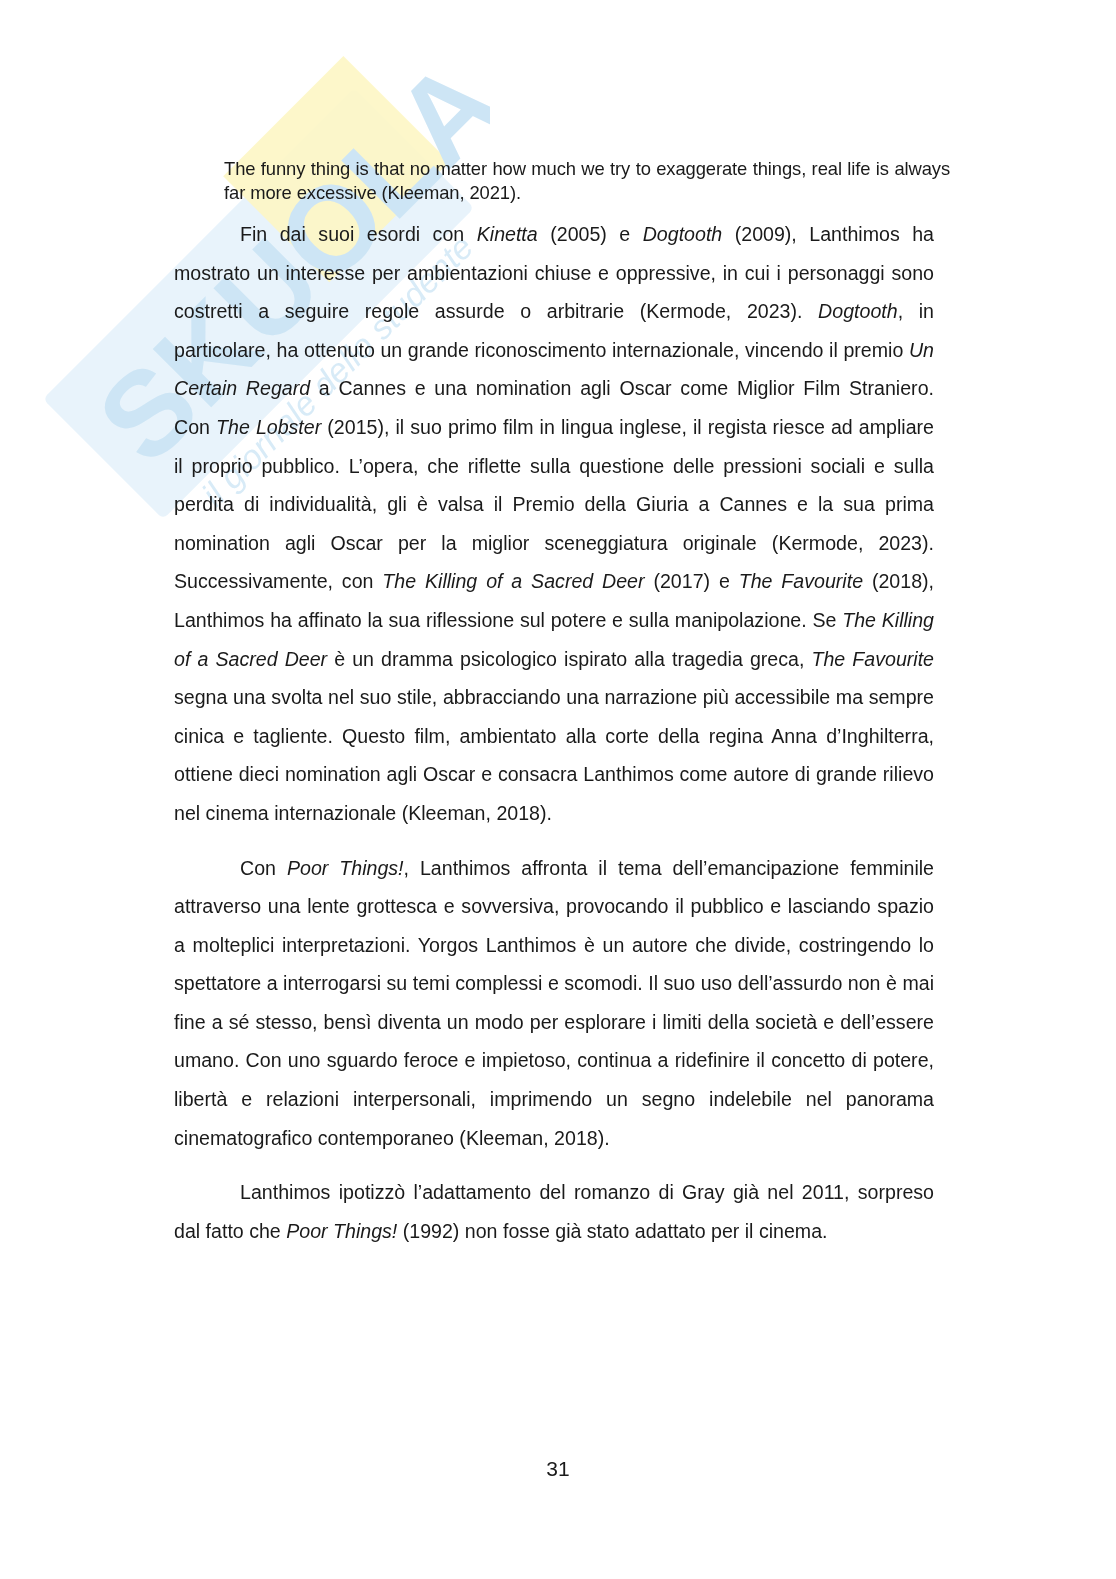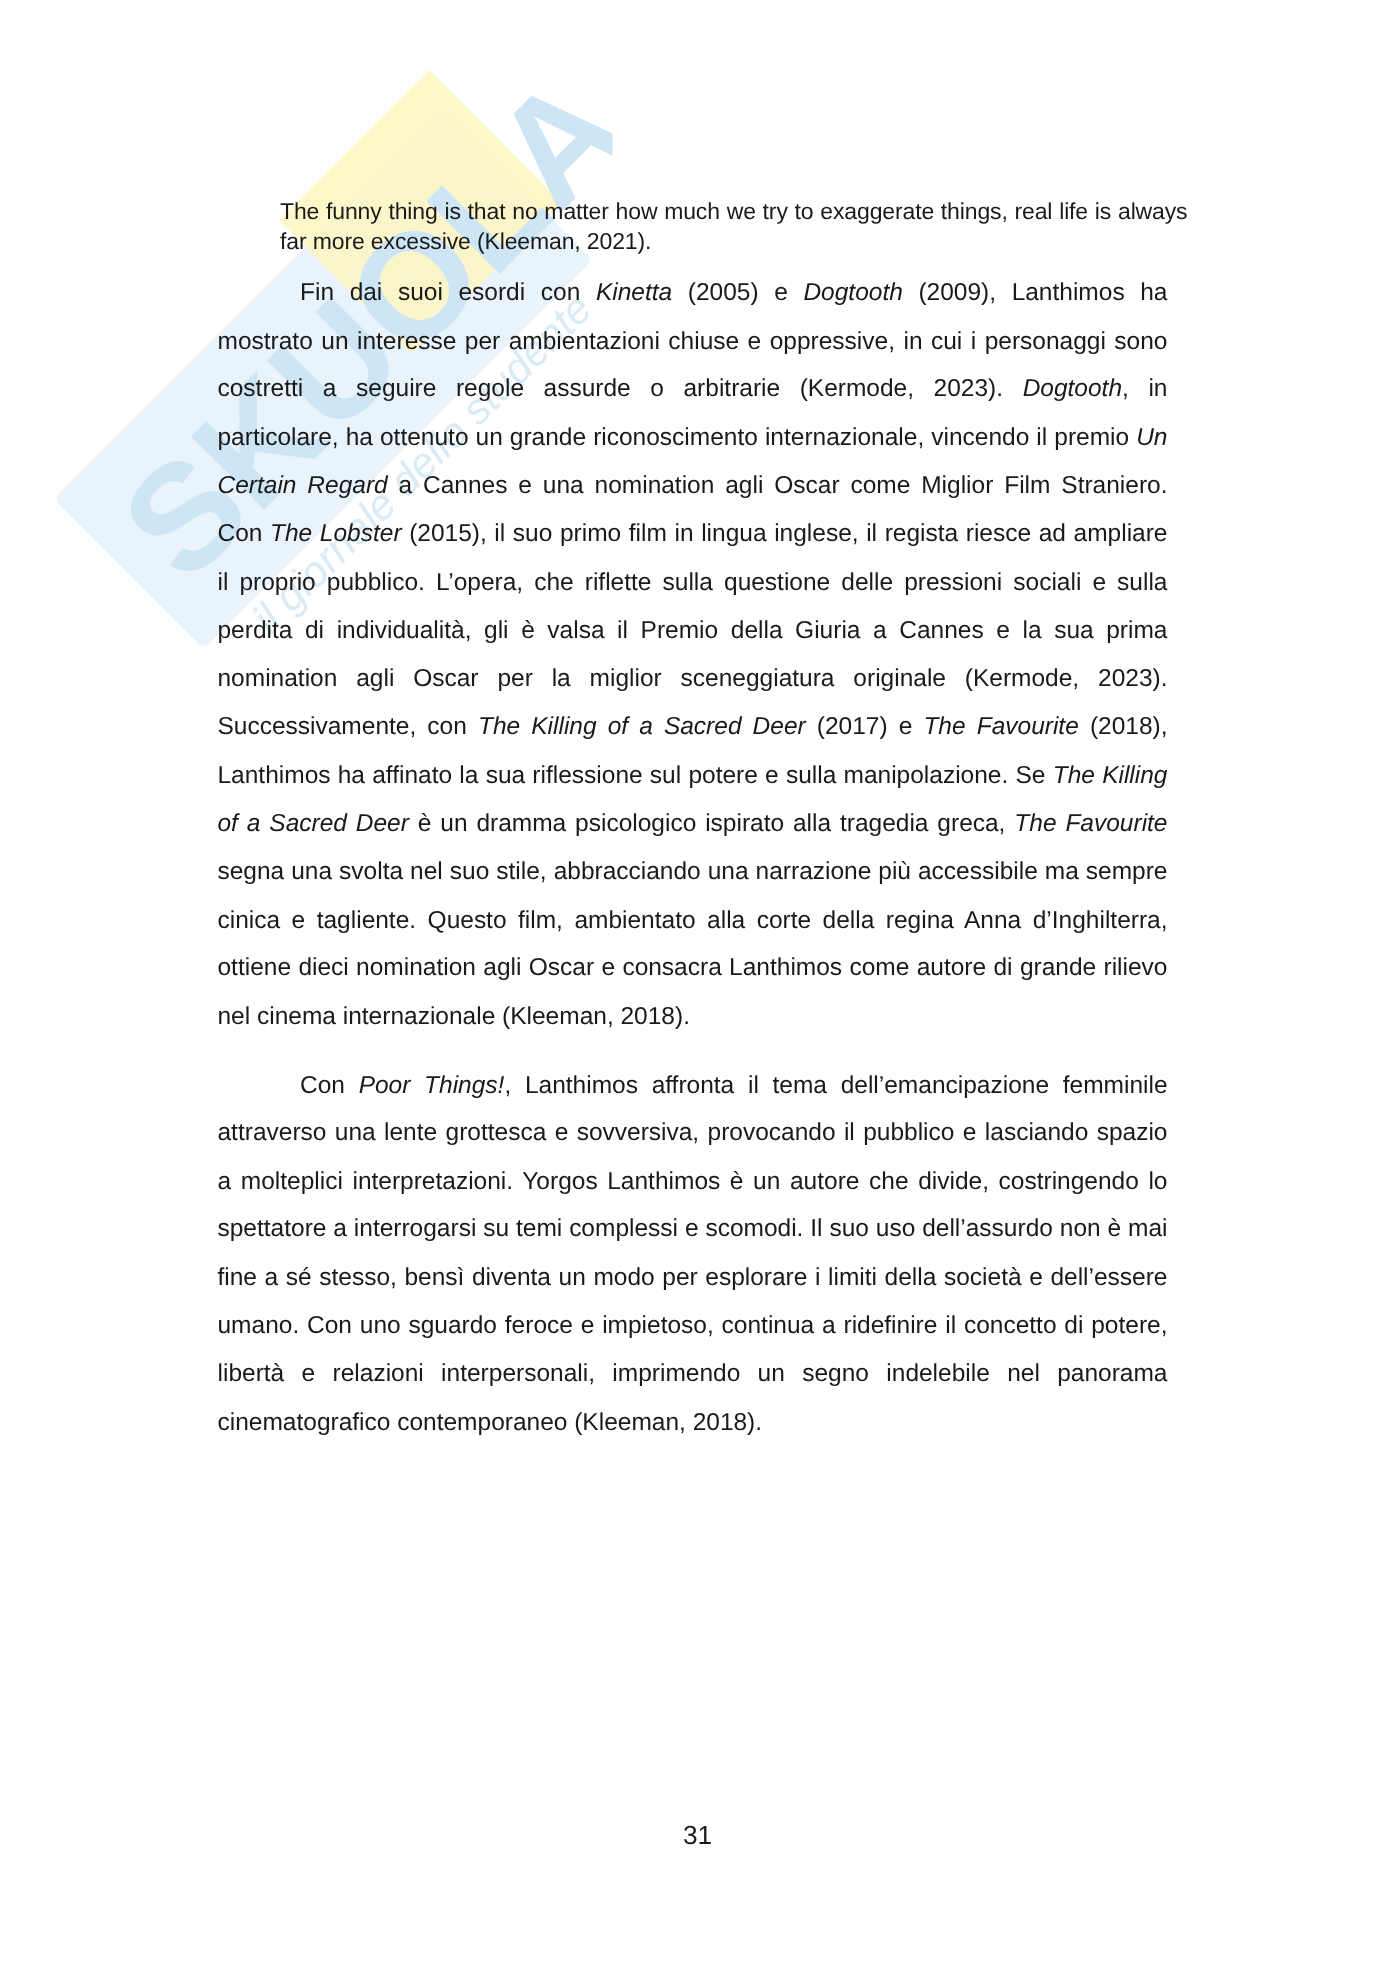--- a/index.html
+++ b/index.html
@@ -75,15 +75,16 @@
   </g>
 </svg>
 
 <main class="page-content">
   <blockquote class="blockquote">
     <span>The funny thing is that no matter how much we try to exaggerate things, real life is always far more excessive (Kleeman, 2021).</span>
   </blockquote>
 
   <p class="para"><span>Fin dai suoi esordi con </span><em>Kinetta</em><span> (2005) e </span><em>Dogtooth</em><span> (2009), Lanthimos ha mostrato un interesse per ambientazioni chiuse e oppressive, in cui i personaggi sono costretti a seguire regole assurde o arbitrarie (Kermode, 2023). </span><em>Dogtooth</em><span>, in particolare, ha ottenuto un grande riconoscimento internazionale, vincendo il premio </span><em>Un Certain Regard</em><span> a Cannes e una nomination agli Oscar come Miglior Film Straniero. Con </span><em>The Lobster</em><span> (2015), il suo primo film in lingua inglese, il regista riesce ad ampliare il proprio pubblico. L’opera, che riflette sulla questione delle pressioni sociali e sulla perdita di individualità, gli è valsa il Premio della Giuria a Cannes e la sua prima nomination agli Oscar per la miglior sceneggiatura originale (Kermode, 2023). Successivamente, con </span><em>The Killing of a Sacred Deer</em><span> (2017) e </span><em>The Favourite</em><span> (2018), Lanthimos ha affinato la sua riflessione sul potere e sulla manipolazione. Se </span><em>The Killing of a Sacred Deer</em><span> è un dramma psicologico ispirato alla tragedia greca, </span><em>The Favourite</em><span> segna una svolta nel suo stile, abbracciando una narrazione più accessibile ma sempre cinica e tagliente. Questo film, ambientato alla corte della regina Anna d’Inghilterra, ottiene dieci nomination agli Oscar e consacra Lanthimos come autore di grande rilievo nel cinema internazionale (Kleeman, 2018).</span></p>
   <p class="para"><span>Con </span><em>Poor Things!</em><span>, Lanthimos affronta il tema dell’emancipazione femminile attraverso una lente grottesca e sovversiva, provocando il pubblico e lasciando spazio a molteplici interpretazioni. Yorgos Lanthimos è un autore che divide, costringendo lo spettatore a interrogarsi su temi complessi e scomodi. Il suo uso dell’assurdo non è mai fine a sé stesso, bensì diventa un modo per esplorare i limiti della società e dell’essere umano. Con uno sguardo feroce e impietoso, continua a ridefinire il concetto di potere, libertà e relazioni interpersonali, imprimendo un segno indelebile nel panorama cinematografico contemporaneo (Kleeman, 2018).</span></p>
+  <p class="para"><span>Lanthimos ipotizzò l’adattamento del romanzo di Gray già nel 2011, sorpreso dal fatto che </span><em>Poor Things!</em><span> (1992) non fosse già stato adattato per il cinema.</span></p>
 </main>
 
 <footer class="page-number">31</footer>
 
 </body></html>

